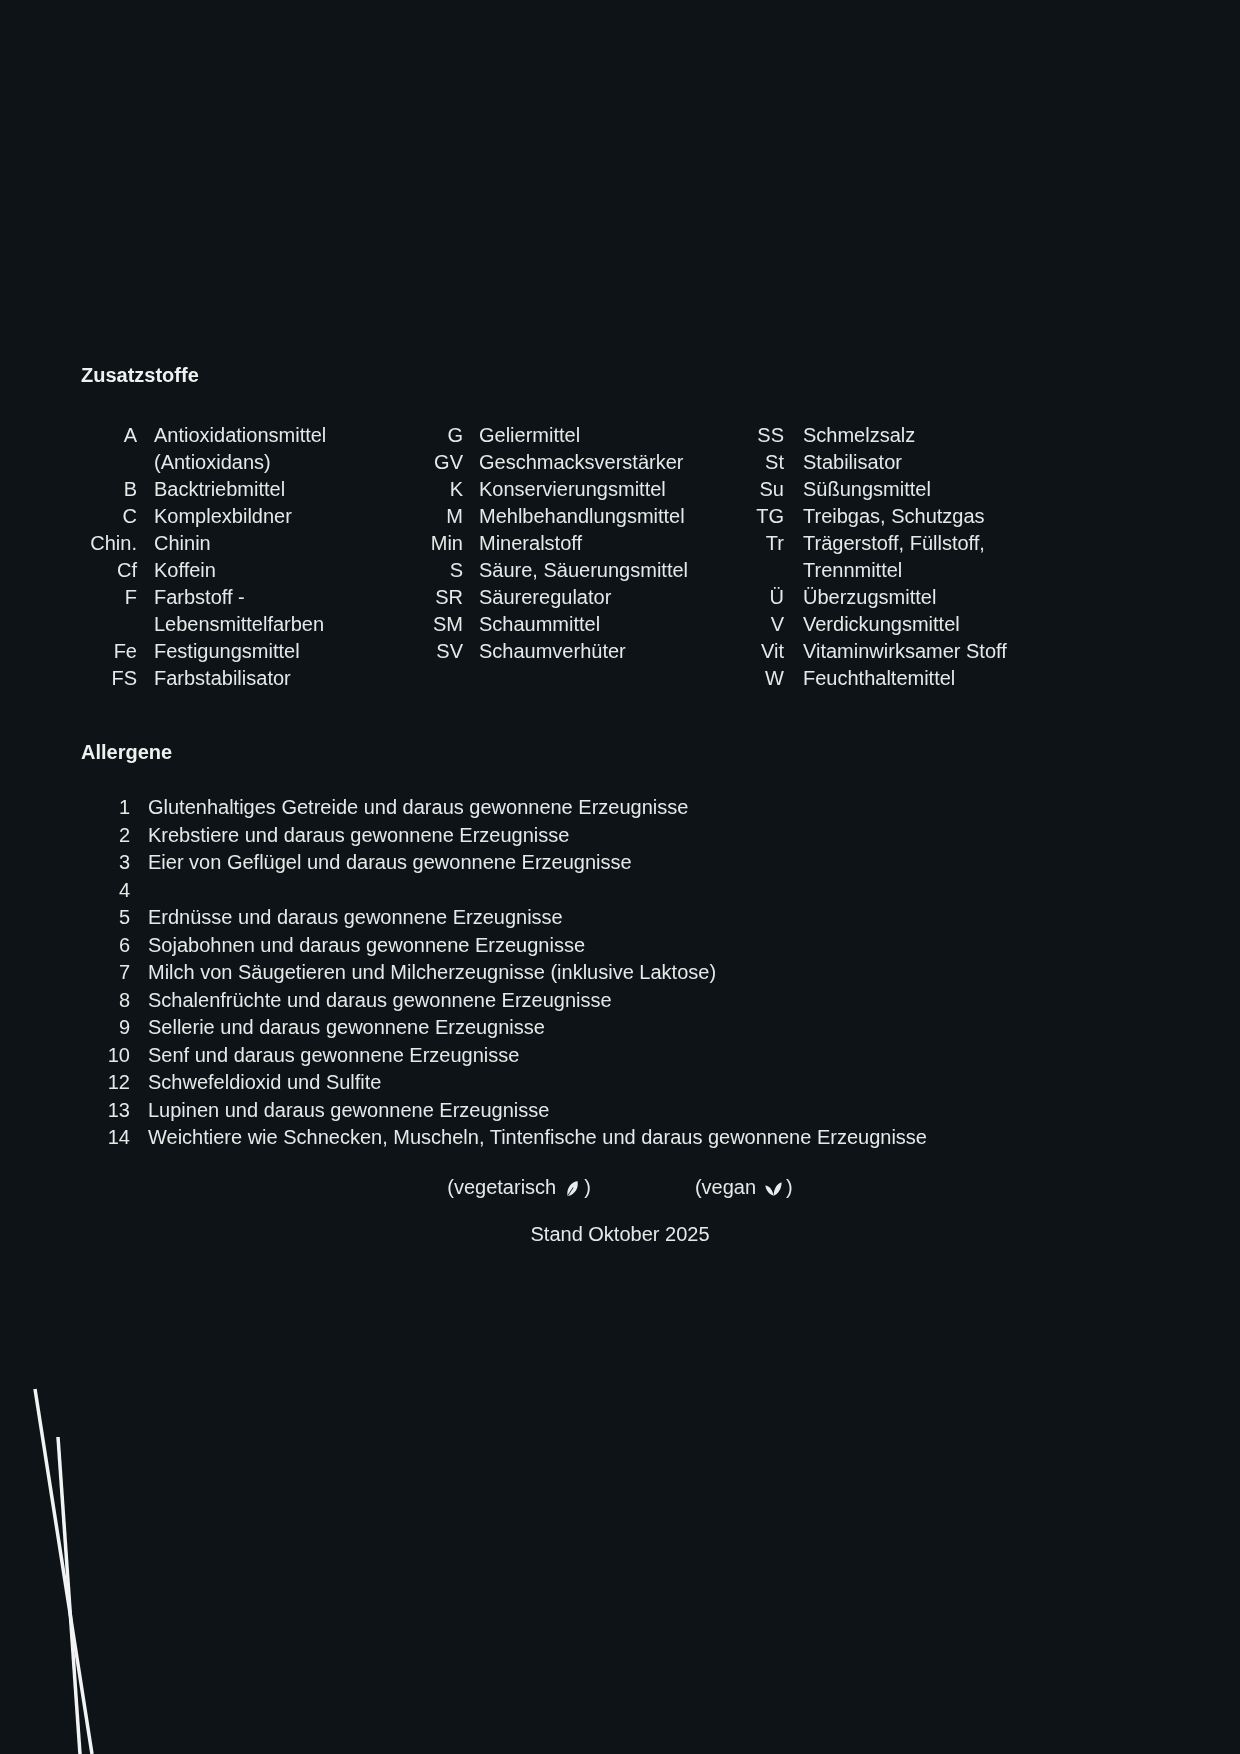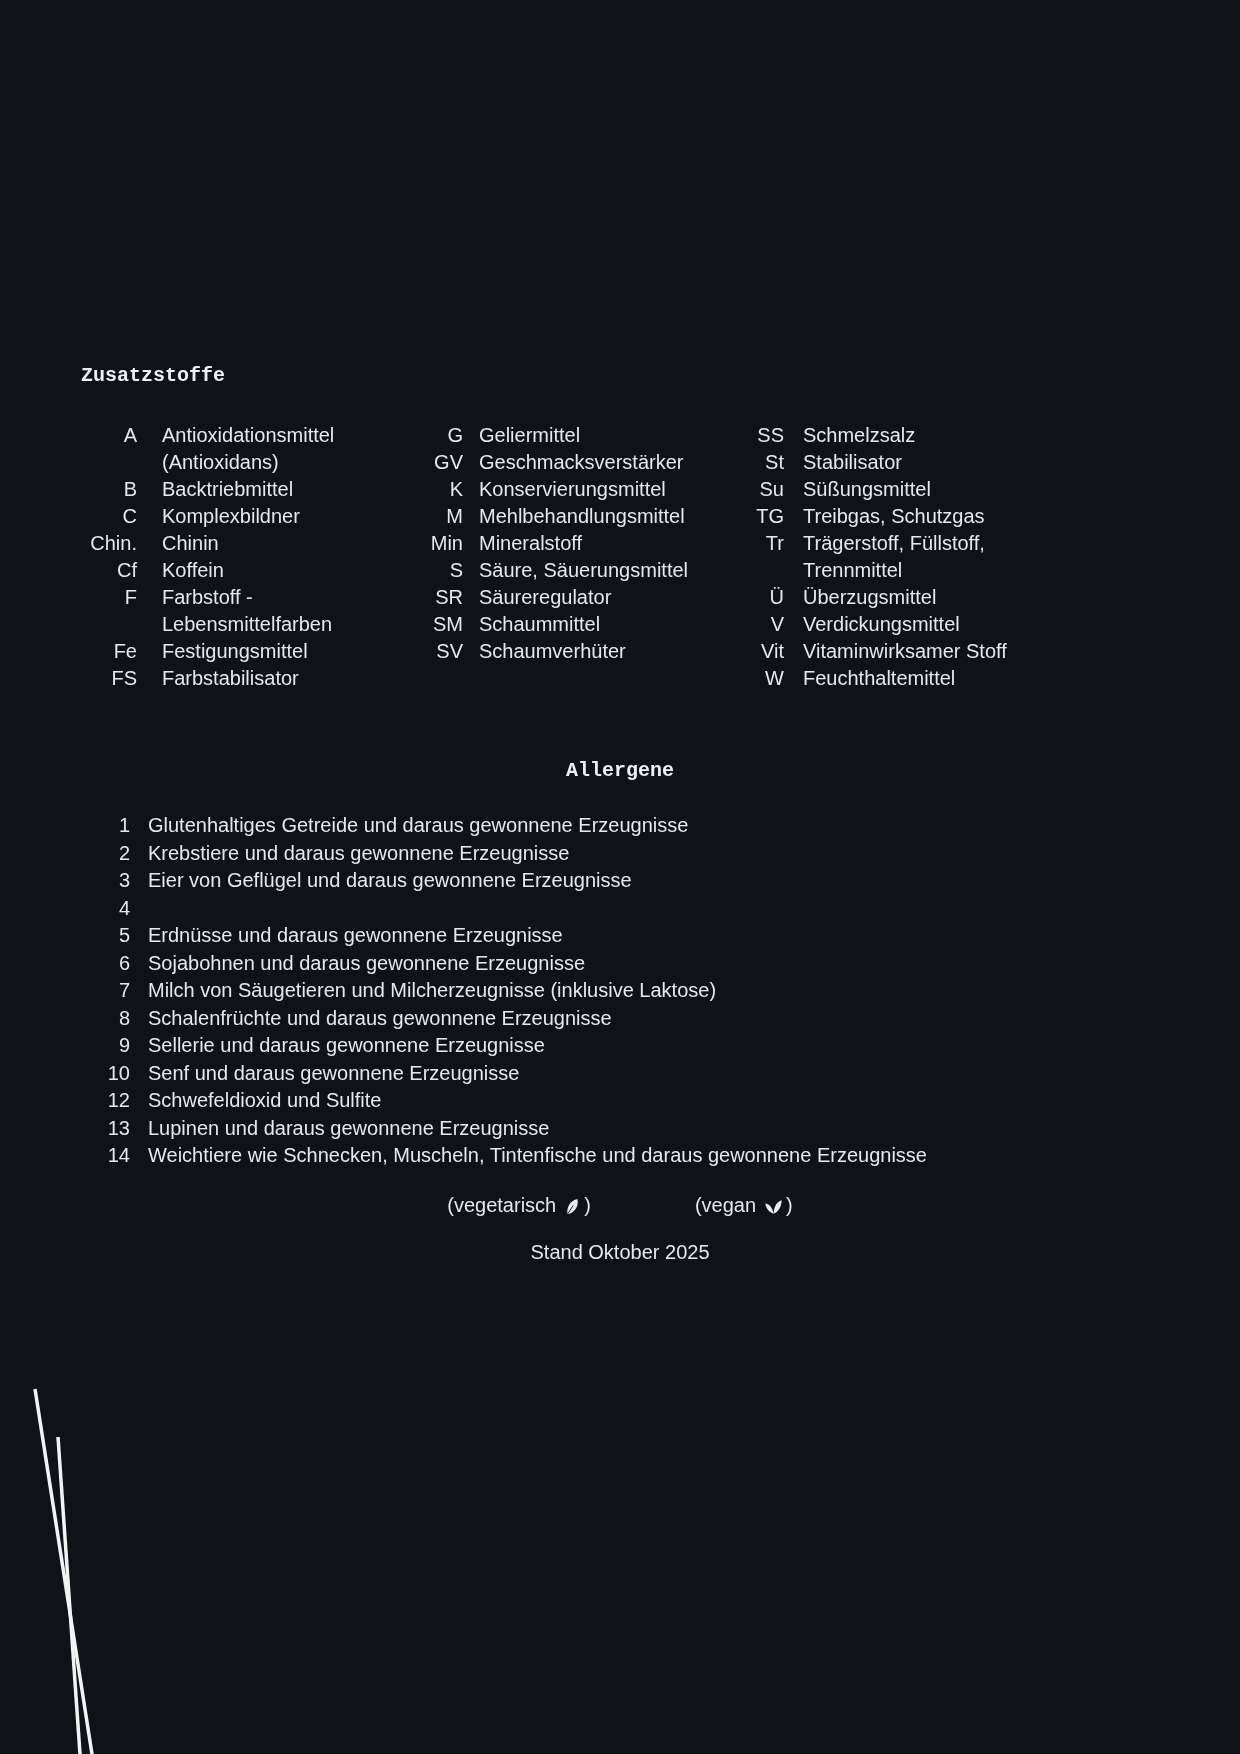--- a/index.html
+++ b/index.html
@@ -19,35 +19,34 @@
     width: 1240px;
     padding: 0 81px;
     box-sizing: border-box;
   }
   .section-title {
     font-size: 20px;
     line-height: 27px;
     font-weight: bold;
     color: #eef1f0;
     margin: 0;
-    font-family: Liberation Mono, monospace;
   }
   .additives-grid { display: flex; margin-top: 33px; }
   .add-col-0 { width: 283px; margin-right: 54px; }
   .add-col-1 { width: 301px; margin-right: 21px; }
   .add-col-2 { width: 298px; }
   .add-row { display: flex; font-size: 20px; line-height: 27px; }
   .add-row .abbr { flex: none; text-align: right; }
   .add-col-0 .abbr { width: 56px; }
-  .add-col-0 .lbl  { margin-left: 25px; width: 210px; }
+  .add-col-0 .lbl  { margin-left: 17px; width: 210px; }
   .add-col-1 .abbr { width: 45px; }
   .add-col-1 .lbl  { margin-left: 16px; width: 240px; }
   .add-col-2 .abbr { width: 44px; }
   .add-col-2 .lbl  { margin-left: 19px; width: 235px; }
-  .allergens-title { margin-top: 65px; text-align: center; }
+  .allergens-title { margin-top: 47px; }
   .allergens-list { margin-top: 28px; }
   .alg-row { display: flex; font-size: 20px; line-height: 27.5px; }
   .alg-row .num { flex: none; width: 49px; text-align: right; }
   .alg-row .albl { margin-left: 18px; }
   .diet-line {
     display: flex;
     justify-content: center;
     align-items: flex-end;
     gap: 104px;
     margin-top: 22px;

